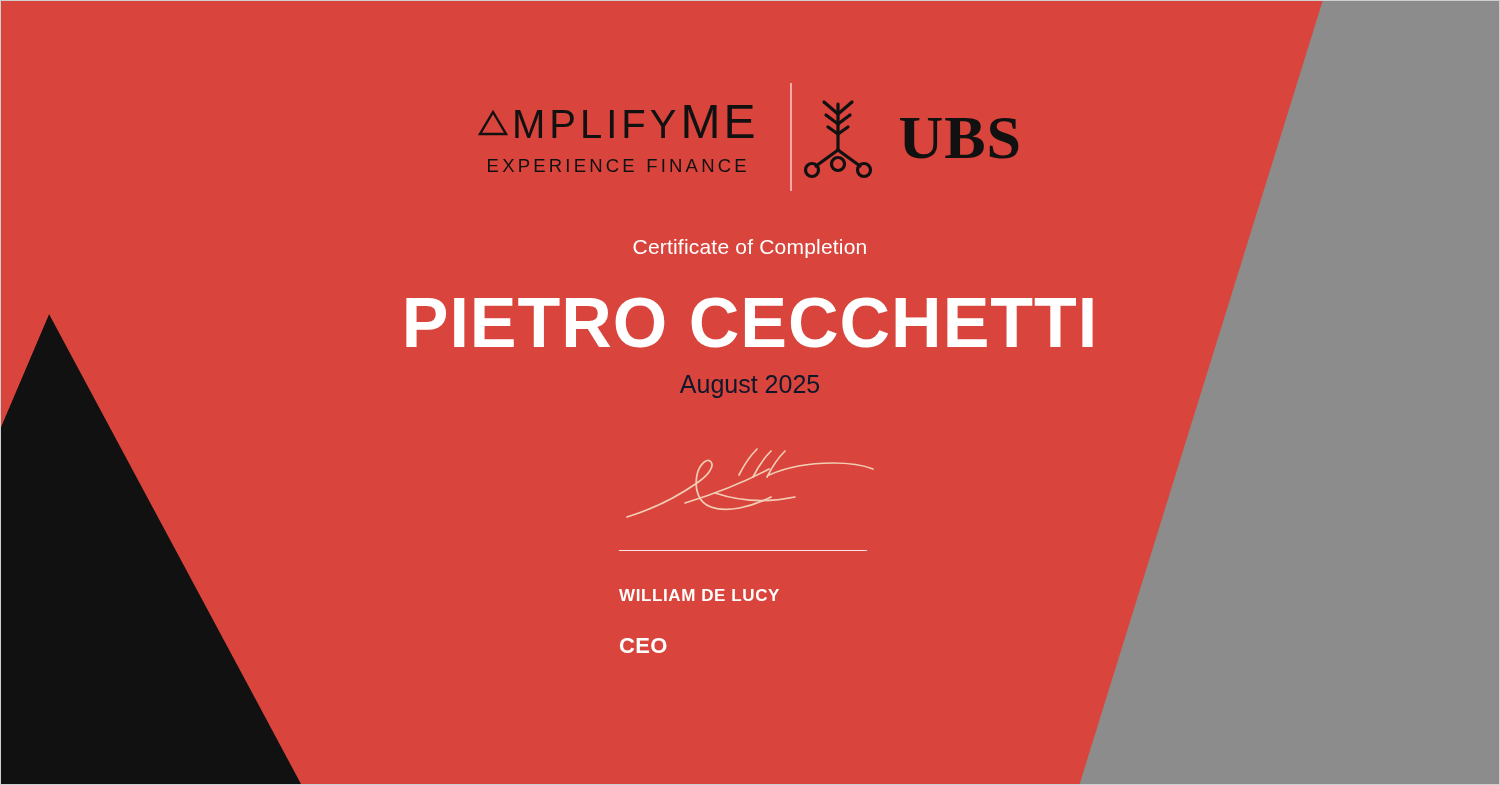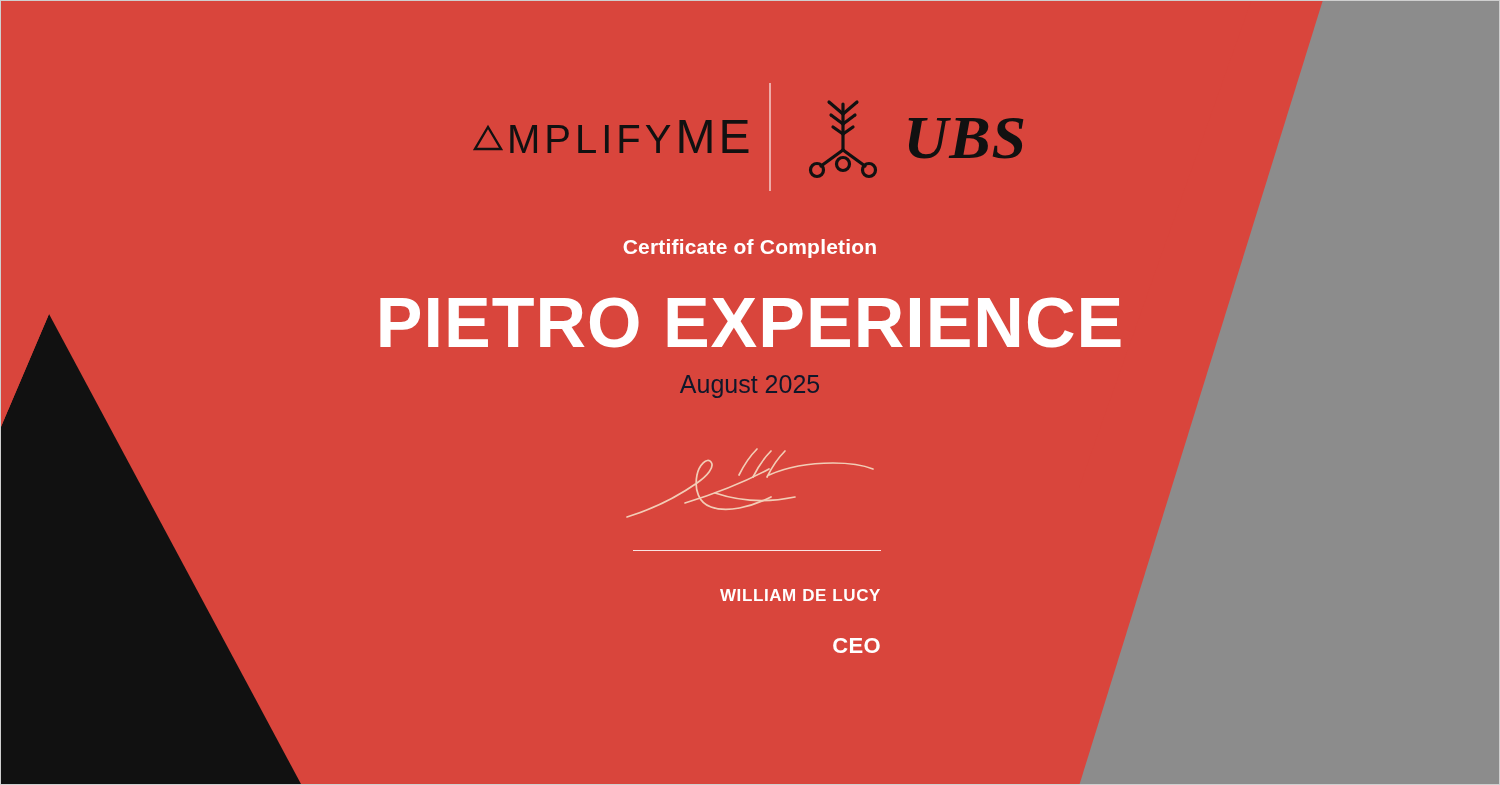--- a/index.html
+++ b/index.html
@@ -74,21 +74,21 @@
   .logo-row {
     display: flex;
     align-items: center;
     margin-top: 86px;
     height: 100px;
   }
   .amplify-logo {
     display: flex;
     flex-direction: column;
     align-items: center;
-    padding-right: 16px;
+    padding-right: 32px;
   }
   .amplify-wordmark {
     display: flex;
     align-items: baseline;
     color: #111111;
   }
   .amplify-tri {
     display: inline-block;
     margin-right: 4px;
   }
@@ -114,42 +114,40 @@
     font-weight: 400;
   }
   .divider-vert {
     width: 2px;
     height: 108px;
     background: rgba(255,255,255,0.55);
   }
   .ubs-logo {
     display: flex;
     align-items: center;
-    padding-left: 26px;
-    font-style: italic;
   }
   .ubs-keys {
     margin-right: 14px;
     line-height: 0;
   }
   .ubs-word {
     font-family: "Liberation Serif", serif;
     font-size: 62px;
     font-weight: 700;
     color: #111111;
     letter-spacing: 1px;
     line-height: 1;
   }
 
   
   .cert-label {
     margin-top: 48px;
     font-size: 21px;
     color: #ffffff;
-    font-weight: 700;
+    font-weight: 400;
     letter-spacing: 0.2px;
   }
   .recipient-name {
     margin-top: 28px;
     font-size: 70px;
     font-weight: 700;
     color: #ffffff;
     letter-spacing: 1px;
     line-height: 1.05;
     text-align: center;
@@ -169,21 +167,21 @@
     color: #0f172a;
     font-weight: 400;
     text-align: center;
   }
 
   
   .signature-block {
     margin-top: 46px;
     display: flex;
     flex-direction: column;
-    align-items: flex-end;
+    align-items: flex-start;
     gap: 21px;
   }
   .signature-mark {
     line-height: 0;
     height: 82px;
   }
   .sig-rule {
     width: 248px;
     height: 1px;
     background: rgba(255,255,255,0.85);
@@ -221,20 +219,21 @@
       <div class="amplify-logo">
         <div class="amplify-wordmark">
           <span class="amplify-tri">
             <svg width="30" height="30" viewBox="0 0 30 30" aria-hidden="true">
               <polygon points="15,4 28,26 2,26" fill="none" stroke="#111111" stroke-width="2.4"></polygon>
             </svg>
           </span>
           <span class="amplify-main">MPLIFY</span>
           <span class="amplify-bold">ME</span>
         </div>
+        <div class="amplify-tagline">EXPERIENCE FINANCE</div>
       </div>
 
       <div class="divider-vert"></div>
 
       <div class="ubs-logo">
         <span class="ubs-keys">
           <svg width="92" height="86" viewBox="0 0 92 86" aria-hidden="true">
             <g stroke="#111111" stroke-width="3.2" fill="none" stroke-linecap="round">
               <line x1="46" y1="10" x2="46" y2="56"></line>
               <line x1="46" y1="56" x2="24" y2="72"></line>
@@ -251,21 +250,21 @@
             </g>
           </svg>
         </span>
         <span class="ubs-word">UBS</span>
       </div>
 
     </div>
 
     <div class="cert-label">Certificate of Completion</div>
 
-    <div class="recipient-name">PIETRO EXPERIENCE</div>
+    <div class="recipient-name">PIETRO CECCHETTI</div>
 
 
     <div class="date-line">August 2025</div>
 
     <div class="signature-block">
       <span class="signature-mark">
         <svg width="262" height="82" viewBox="0 0 262 82" aria-hidden="true">
           <g fill="none" stroke="#f2cdb6" stroke-width="1.7" stroke-linecap="round">
             <path d="M8 72 C34 64 58 52 78 38 C88 31 96 22 92 17 C88 12 80 20 78 30 C75 45 80 58 92 62 C108 68 132 62 152 52"></path>
             <path d="M66 58 C92 50 124 38 150 24"></path>

